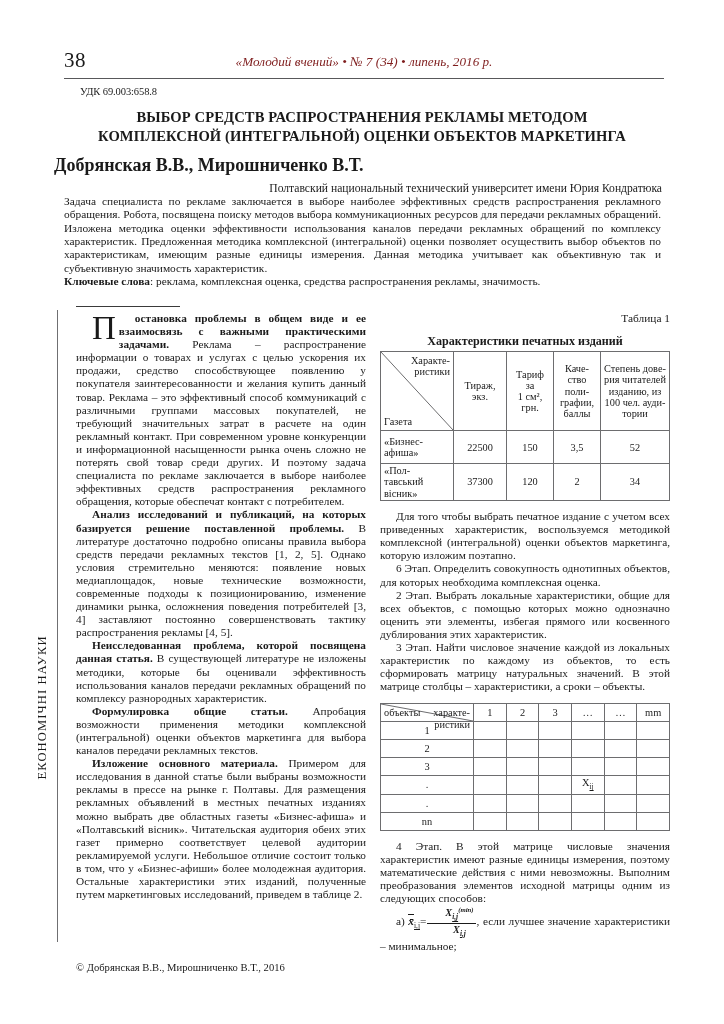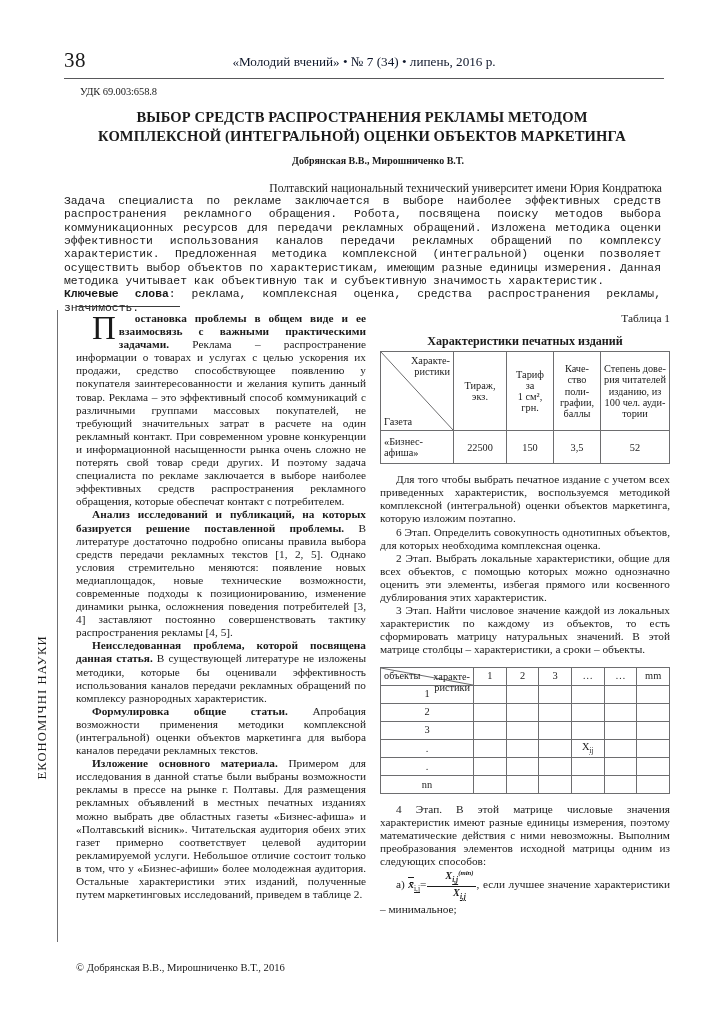--- a/index.html
+++ b/index.html
@@ -36,21 +36,22 @@
     letter-spacing: 0.5px;
     color: #1a1a1a;
   }
   .runhead-title {
     position: absolute;
     left: 0;
     right: 0;
     top: 6px;
     text-align: center;
     font-size: 13.2px;
-    color: #0f172a;
+    color: #7f1d1d;
+    font-style: italic;
   }
   .runhead-rule {
     position: absolute;
     left: 64px;
     top: 78px;
     width: 600px;
     height: 1px;
     background: #58585a;
   }
 
@@ -70,25 +71,25 @@
     top: 108px;
     width: 600px;
     text-align: center;
     font-size: 14.6px;
     font-weight: bold;
     line-height: 19px;
     letter-spacing: 0.1px;
   }
   .authors {
     position: absolute;
-    left: 78px;
+    left: 54px;
     top: 155px;
     width: 600px;
-    text-align: center;
-    font-size: 10px;
+    text-align: left;
+    font-size: 18px;
     font-weight: bold;
   }
   .affil {
     position: absolute;
     left: 62px;
     top: 182px;
     width: 600px;
     text-align: right;
     font-size: 11.6px;
   }
@@ -96,21 +97,20 @@
   
   .abstract {
     position: absolute;
     left: 64px;
     top: 195px;
     width: 597px;
     font-size: 11.4px;
     line-height: 13.35px;
     text-align: justify;
     text-justify: inter-word;
-    font-family: Liberation Mono, monospace;
   }
   .abstract .kw-label { font-weight: bold; }
 
   
   .siderule {
     position: absolute;
     left: 57px;
     top: 310px;
     width: 1px;
     height: 632px;
@@ -353,20 +353,27 @@
           <td style="width:42px">Тариф<br>за<br>1 см²,<br>грн.</td>
           <td style="width:42px">Каче-<br>ство<br>поли-<br>графии,<br>баллы</td>
           <td>Степень дове-<br>рия читателей<br>изданию, из<br>100 чел. ауди-<br>тории</td>
         </tr>
         <tr class="t1-row">
           <td class="t1-name">«Бизнес-<br>афиша»</td>
           <td>22500</td>
           <td>150</td>
           <td>3,5</td>
           <td>52</td>
+        </tr>
+        <tr class="t1-row">
+          <td class="t1-name">«Пол-<br>тавський<br>вісник»</td>
+          <td>37300</td>
+          <td>120</td>
+          <td>2</td>
+          <td>34</td>
         </tr>
       </tbody>
     </table>
 
     <p style="margin-top:9px">Для того чтобы выбрать печатное издание с учетом всех приведенных характеристик, воспользуемся методикой комплексной (интегральной) оценки объектов маркетинга, которую изложим поэтапно.</p>
     <p>6 Этап. Определить совокупность однотипных объектов, для которых необходима комплексная оценка.</p>
     <p>2 Этап. Выбрать локальные характеристики, общие для всех объектов, с помощью которых можно однозначно оценить эти элементы, избегая прямого или косвенного дублирования этих характеристик.</p>
     <p>3 Этап. Найти числовое значение каждой из локальных характеристик по каждому из объектов, то есть сформировать матрицу натуральных значений. В этой матрице столбцы – характеристики, а сроки – объекты.</p>
 
     <table class="matrix grid" style="margin-top:10px">

